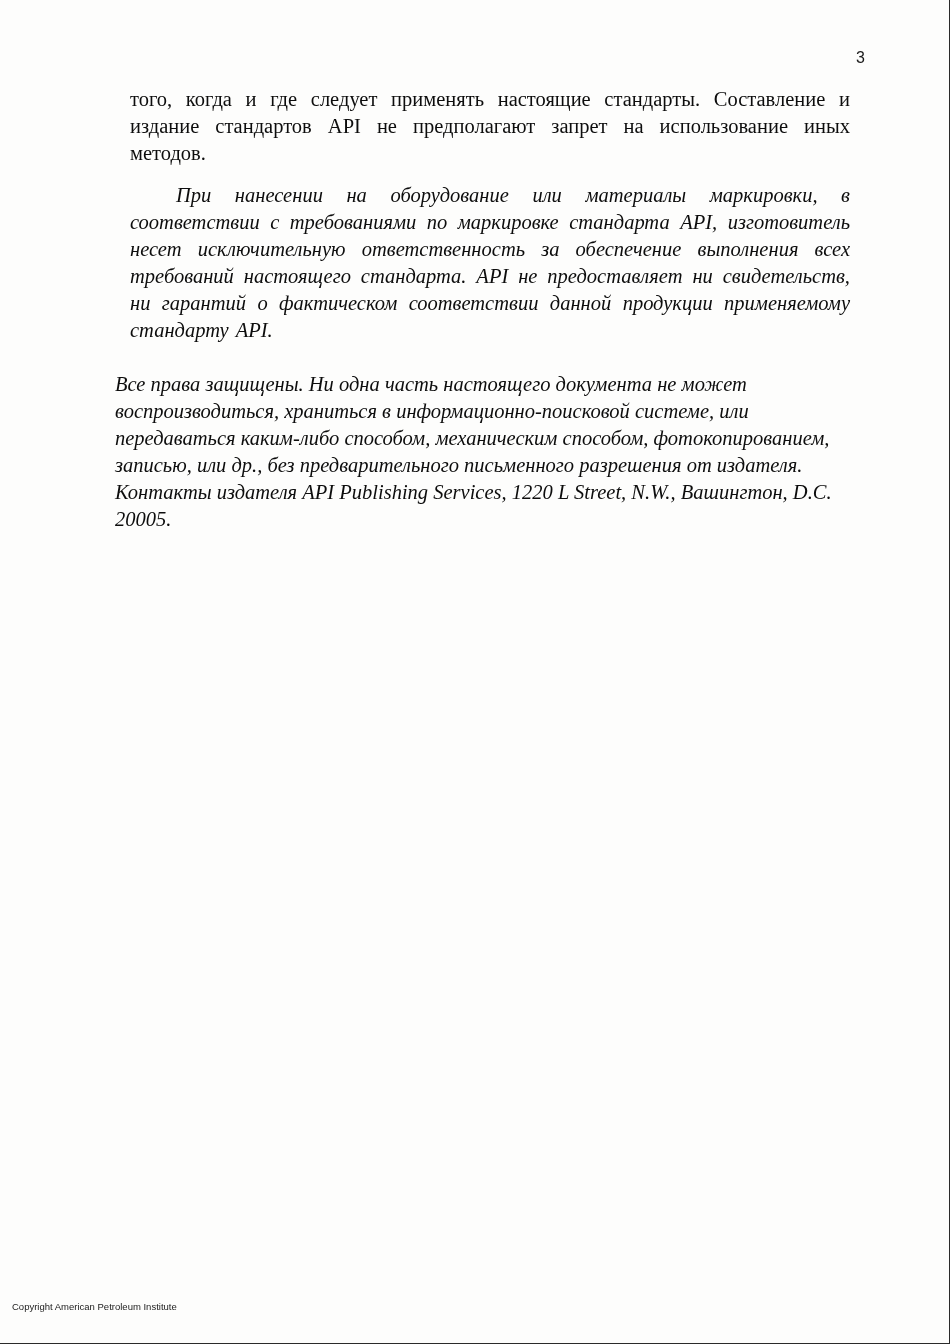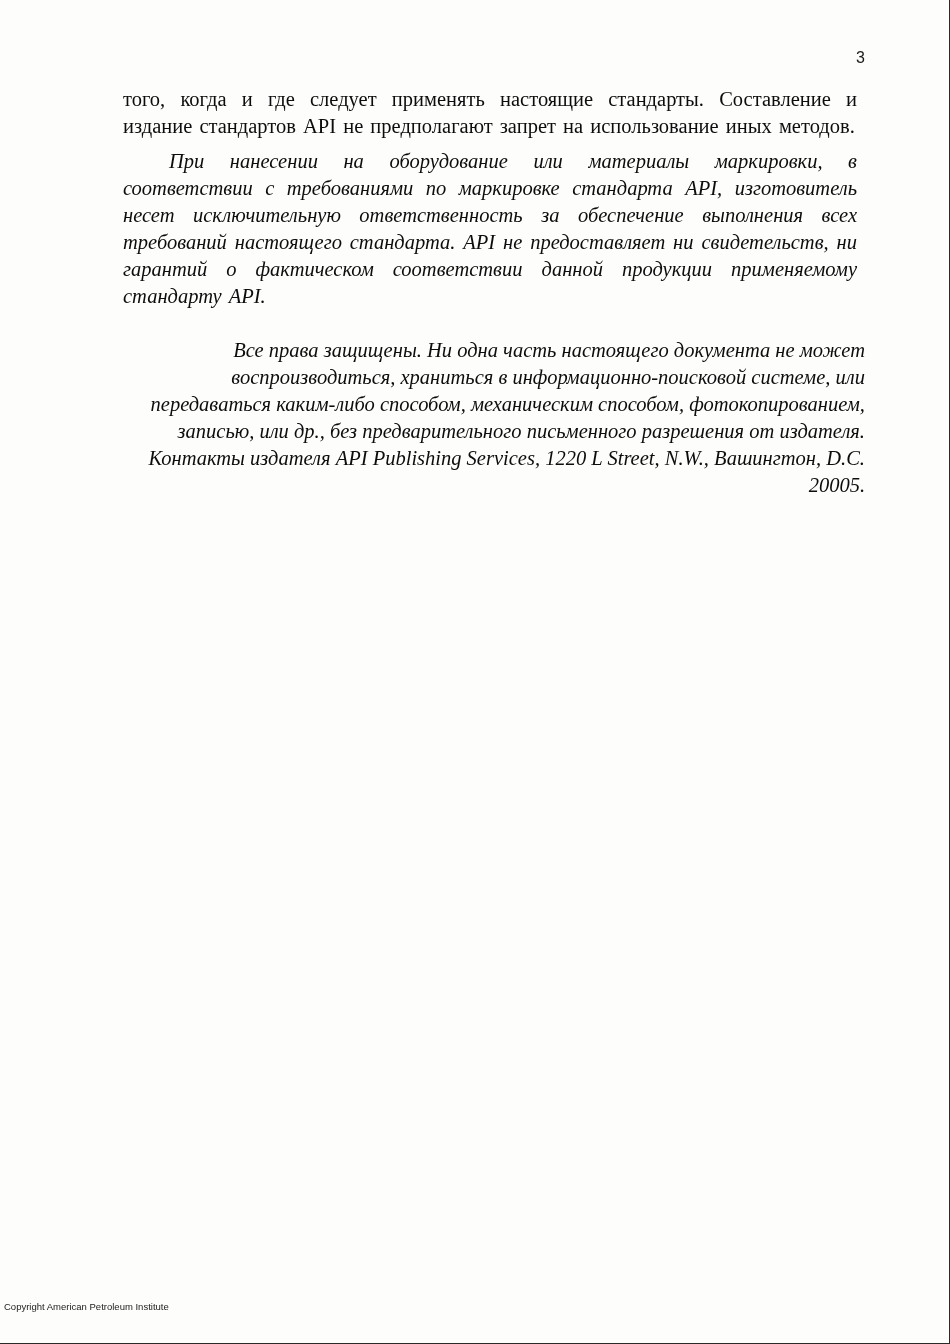--- a/index.html
+++ b/index.html
@@ -27,44 +27,44 @@
   }
   .page-number {
     text-align: right;
     font-family: "Liberation Sans", sans-serif;
     font-size: 16px;
     color: #1a1a1a;
     margin: 0 0 20px 0;
     line-height: 1;
   }
   .body-text p {
-    margin: 8px;
+    margin: 15px;
     font-family: "Liberation Serif", serif;
     font-size: 20.5px;
     line-height: 27px;
     text-align: justify;
     color: #0d0d0d;
     word-spacing: 2px;
   }
   .body-text p.indent {
     text-indent: 46px;
     font-style: italic;
   }
   .notice {
     margin: 27px 0 0 0;
     font-family: "Liberation Serif", serif;
     font-style: italic;
     font-size: 20.5px;
     line-height: 27px;
-    text-align: right;
+    text-align: left;
     color: #0d0d0d;
   }
   .footer-credit {
     position: absolute;
-    left: 4px;
+    left: 12px;
     bottom: 32px;
     font-family: "Liberation Sans", sans-serif;
     font-size: 9.5px;
     color: #222;
     line-height: 1;
   }
 </style>
 </head>
 <body>
 

